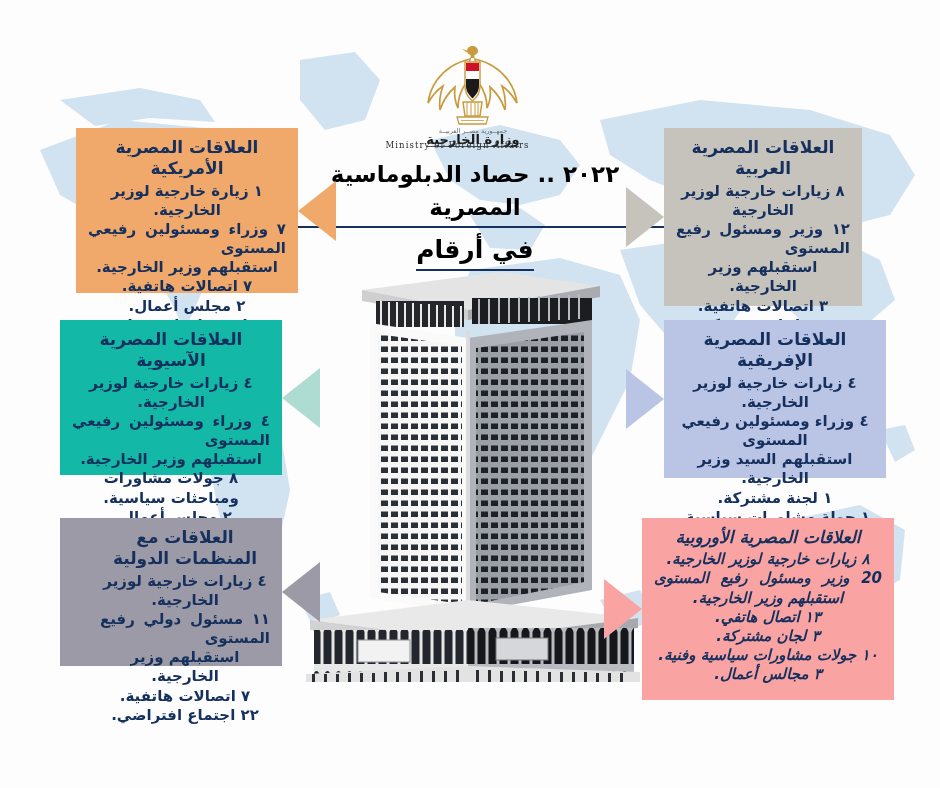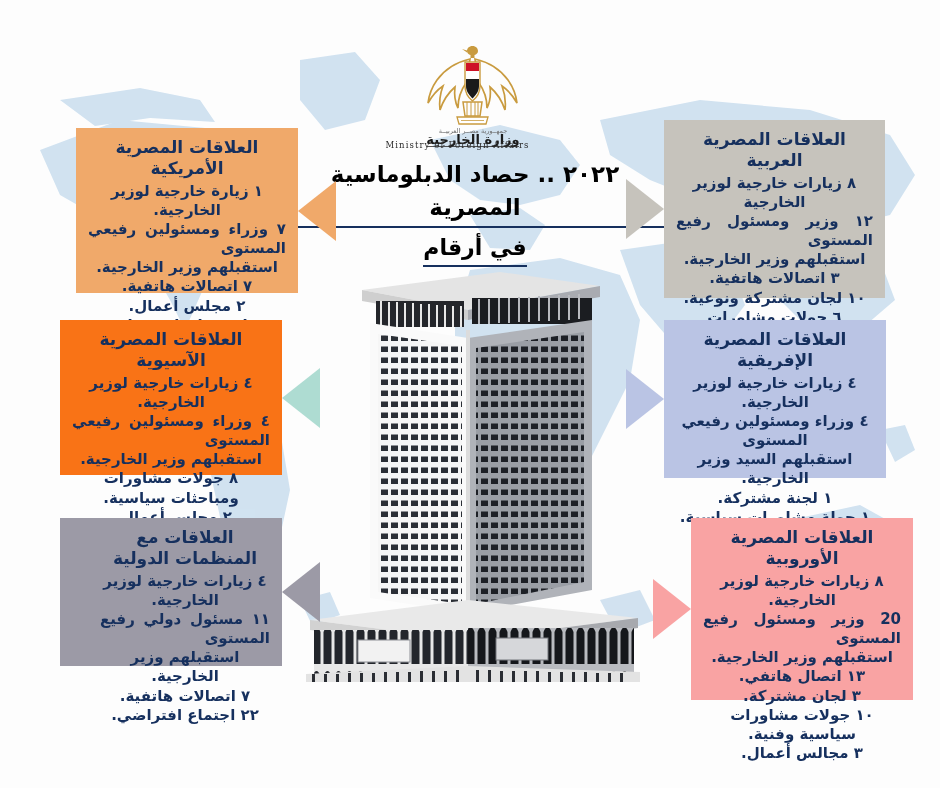--- a/index.html
+++ b/index.html
@@ -17,21 +17,21 @@
   #logo{position:absolute;left:385px;top:38px;width:175px;height:112px;}
 
   
   #title{
     position:absolute;left:285px;top:158px;width:380px;
     text-align:center;color:#000000;direction:rtl;
     font-weight:bold;line-height:1.45;
   }
   #title .ln{display:inline-block;border-bottom:2px solid #16305e;padding-bottom:1px;}
   #title .l1{font-size:23px;}
-  #title .l2{font-size:22px;margin-top:4px;}
+  #title .l2{font-size:25px;margin-top:4px;}
 
   
   .panel{
     position:absolute;direction:rtl;text-align:center;
     color:#16305e;box-sizing:border-box;
     padding:9px 12px 10px 12px;
   }
   .panel .head{
     font-size:17px;font-weight:bold;line-height:1.25;
     margin:0 0 2px 0;letter-spacing:0;
@@ -43,23 +43,23 @@
 
   
   .arrow{position:absolute;width:0;height:0;top:50%;transform:translateY(-50%);}
   .arrow.right{right:-38px;border-top:30px solid transparent;border-bottom:30px solid transparent;}
   .arrow.left{left:-38px;border-top:30px solid transparent;border-bottom:30px solid transparent;}
 
   
   #p-america  {left:76px; top:128px; width:222px; height:165px;}
   #p-asia     {left:60px; top:320px; width:222px; height:155px;}
   #p-intl     {left:60px; top:518px; width:222px; height:148px;padding-left:40px;}
-  #p-arab     {left:664px;top:120px; width:221px; height:178px;}
+  #p-arab     {left:664px;top:128px; width:198px; height:178px;}
   #p-africa   {left:664px;top:320px; width:222px; height:158px;}
-  #p-europe   {left:691px;top:518px; width:222px; height:182px;}
+  #p-europe   {left:642px;top:518px; width:252px; height:182px;font-style:italic;}
 
   
   #building{position:absolute;left:300px;top:268px;width:340px;height:420px;}
 </style>
 </head>
 <body>
 
 <div id="stage">
 
   <svg id="map-bg" viewBox="0 0 940 788">
@@ -257,21 +257,21 @@
     <div class="head">العلاقات المصرية الأمريكية</div>
     <div class="line">١ زيارة خارجية لوزير الخارجية.</div>
     <div class="line j" style="text-align:justify;text-align-last:justify;">٧ وزراء ومسئولين رفيعي المستوى</div>
     <div class="line">استقبلهم وزير الخارجية.</div>
     <div class="line">٧ اتصالات هاتفية.</div>
     <div class="line">٢ مجلس أعمال.</div>
     <div class="line">١ جولة مشاورات سياسية.</div>
     <span class="arrow right" style="border-right:38px solid #f0a96a;"></span>
   </div>
 
-  <div class="panel" id="p-asia" style="background:#f97316;">
+  <div class="panel" id="p-asia" style="background:#14b8a6;">
     <div class="head">العلاقات المصرية الآسيوية</div>
     <div class="line">٤ زيارات خارجية لوزير الخارجية.</div>
     <div class="line" style="text-align:justify;text-align-last:justify;">٤ وزراء ومسئولين رفيعي المستوى</div>
     <div class="line">استقبلهم وزير الخارجية.</div>
     <div class="line">٨ جولات مشاورات ومباحثات سياسية.</div>
     <div class="line">٢ مجلس أعمال .</div>
     <span class="arrow right" style="border-right:38px solid #aedcd2;"></span>
   </div>
 
   <div class="panel" id="p-intl" style="background:#9c9aa6;">

